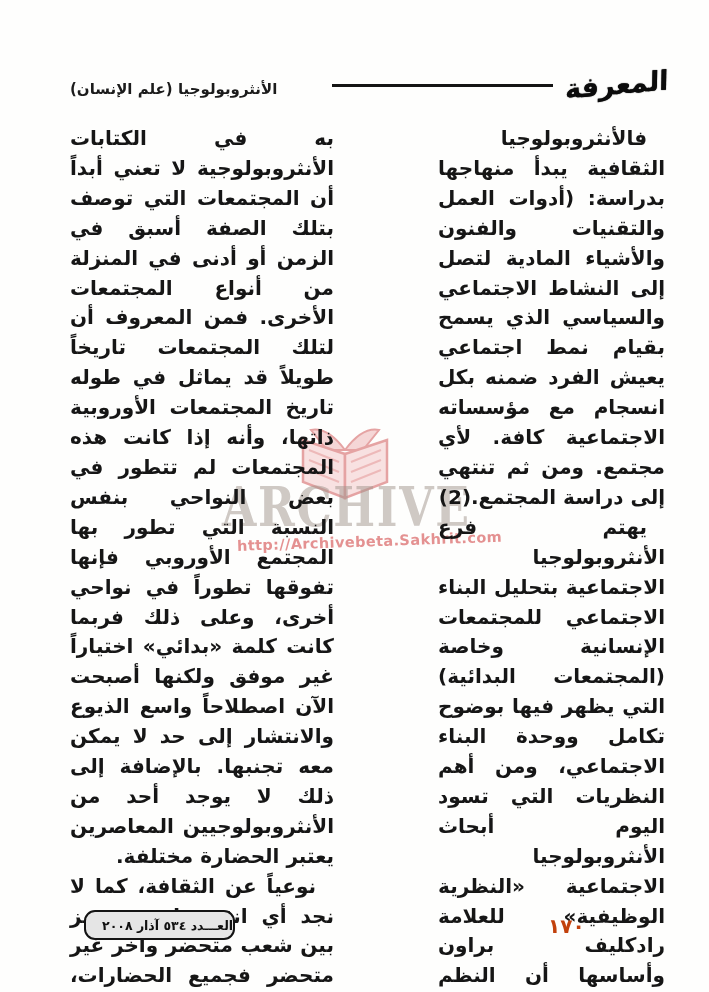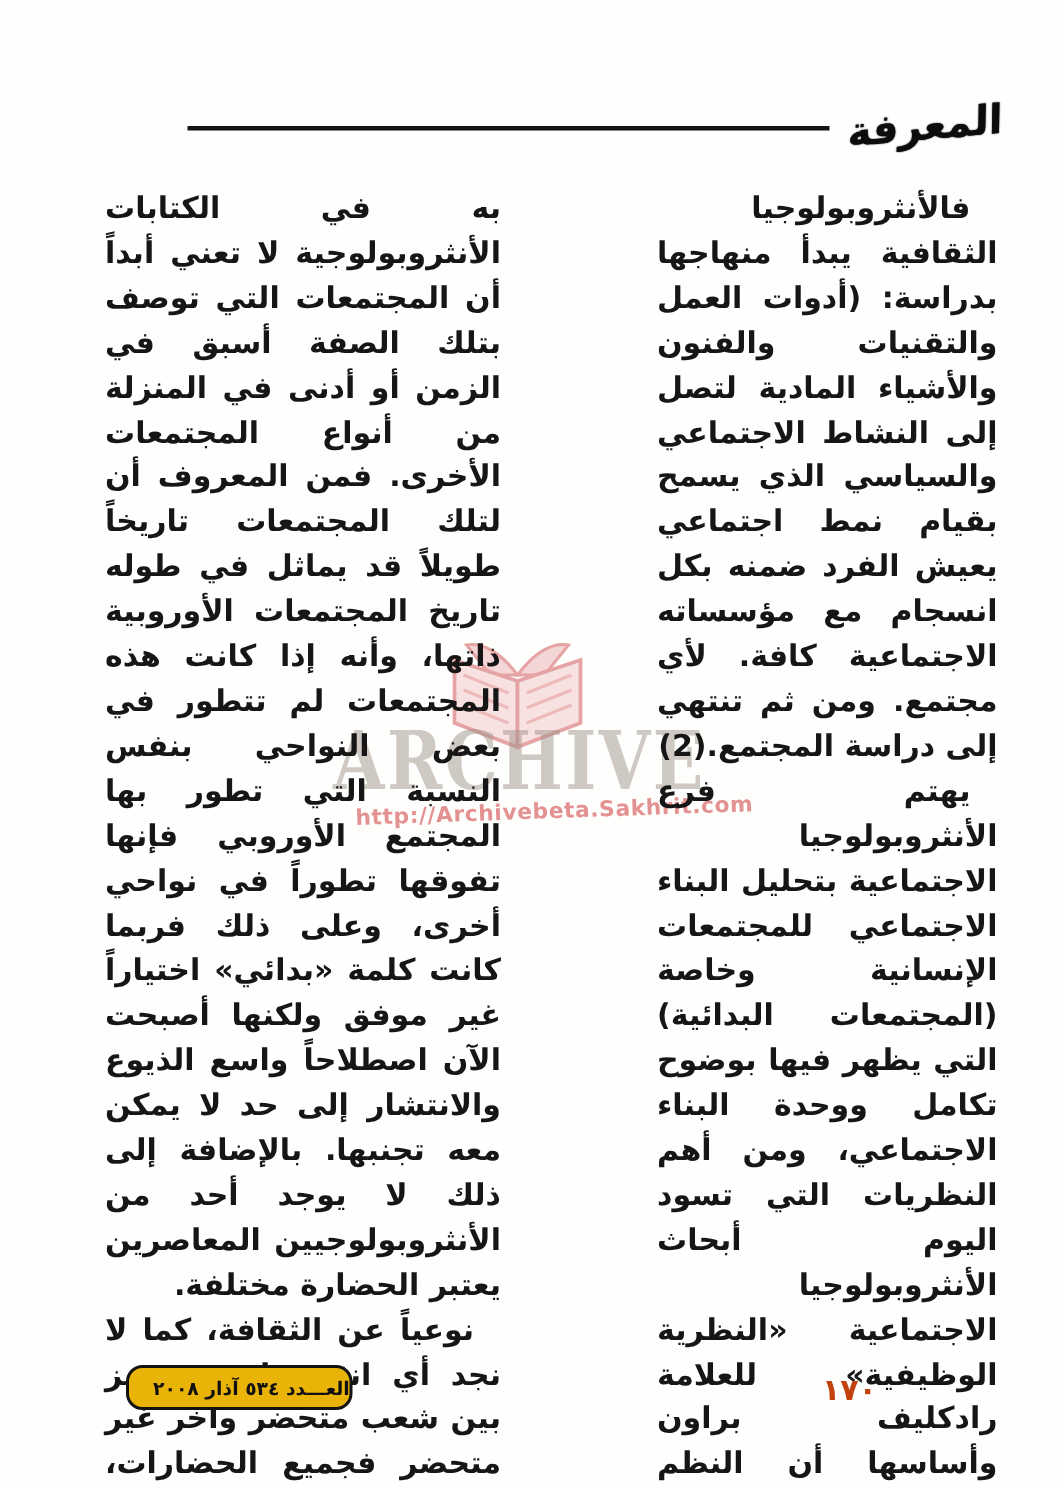--- a/index.html
+++ b/index.html
@@ -39,33 +39,34 @@
   .col{color:#161616;}
   .col-r{width:227px;flex:0 0 auto;}
   .col-l{flex:1;}
   .col p{margin:0;font-size:20px;font-weight:bold;line-height:29.9px;
          text-align:justify;}
   .col p.indent{text-indent:18px;}
 
   
   .ftr{position:absolute;top:906px;left:70px;right:44px;height:44px;z-index:1;}
   .issue-box{position:absolute;left:14px;top:4px;border:2px solid #131313;
-             border-radius:11px;padding:3px 0 4px 16px;background:#eab308;}
+             border-radius:11px;padding:3px 0 4px 16px;background:#e5e5e5;}
   .issue-box span{font-size:12.5px;font-weight:bold;color:#111;white-space:nowrap;}
   .page-num{position:absolute;left:478px;top:8px;font-size:20px;font-weight:bold;
             color:#c2410c;}
 </style>
 </head>
 <body>
 
 <div class="page">
 
   <div class="hdr">
     <div class="logo">المعرفة</div>
     <div class="hrule"></div>
+    <div class="a-title">الأنثروبولوجيا (علم الإنسان)</div>
   </div>
 
   <div class="wm">
     <svg class="wm-book" width="96" height="82" viewBox="0 0 96 82" xmlns="http://www.w3.org/2000/svg">
       <path d="M48 30 C 36 14, 24 8, 14 10 L 30 30 Z" fill="#f2c9c9" stroke="#dd8585" stroke-width="2"></path>
       <path d="M48 30 C 60 14, 72 8, 82 10 L 66 30 Z" fill="#f2c9c9" stroke="#dd8585" stroke-width="2"></path>
       <path d="M48 34 L 6 20 L 6 62 L 48 78 Z" fill="#f6d8d8" stroke="#dd8585" stroke-width="2.5"></path>
       <path d="M48 34 L 90 20 L 90 62 L 48 78 Z" fill="#f6d8d8" stroke="#dd8585" stroke-width="2.5"></path>
       <path d="M12 30 L 42 42 M12 40 L 42 52 M12 50 L 42 62" stroke="#e8a3a3" stroke-width="2" fill="none"></path>
       <path d="M54 42 L 84 30 M54 52 L 84 40 M54 62 L 84 50" stroke="#e8a3a3" stroke-width="2" fill="none"></path>

